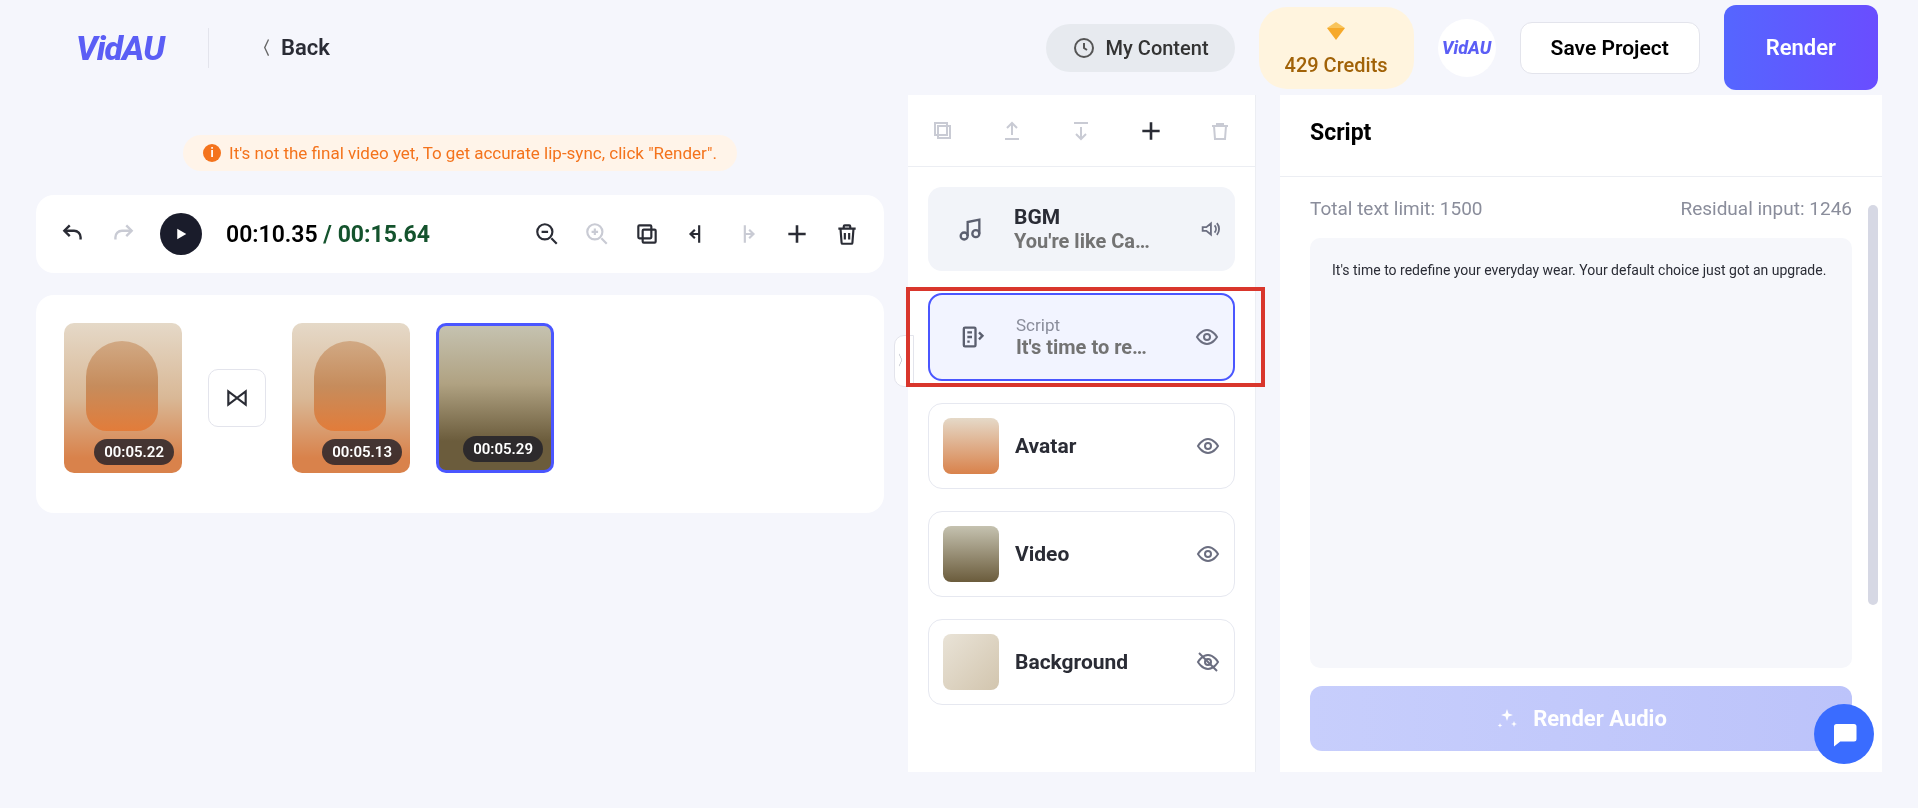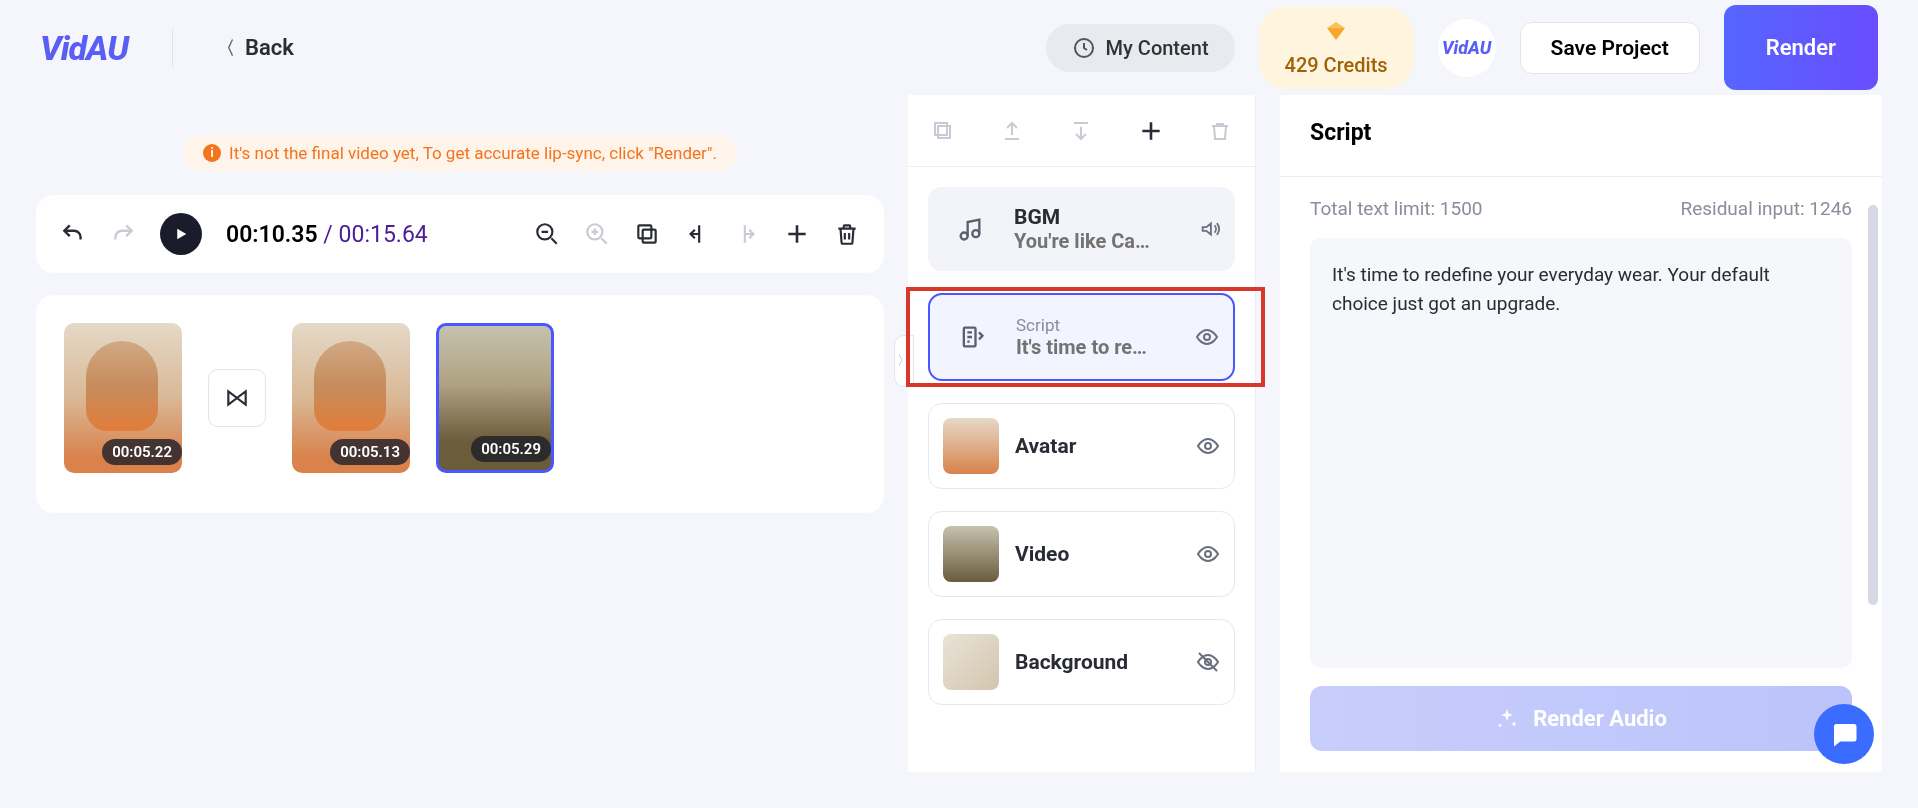--- a/index.html
+++ b/index.html
@@ -1,19 +1,19 @@
 <!DOCTYPE html>
 <html><head>
 <meta charset="utf-8">
 <style>
 * { margin:0; padding:0; box-sizing:border-box; font-family:-apple-system,BlinkMacSystemFont,"Segoe UI",Roboto,Helvetica,Arial,sans-serif; }
 body { background:#f5f6fc; width:1918px; height:808px; overflow:hidden; position:relative; }
 
 
-.hdr { height:95px; display:flex; align-items:center; padding:0 40px; gap:24px; }
+.hdr { height:95px; display:flex; align-items:center; padding:0 40px; gap:24px;margin-left:36px; }
 .logo { font-size:34px; font-weight:800; font-style:italic; color:#5b5ef5; letter-spacing:-1px; }
 .divider { width:1px; height:40px; background:#e3e4ec; margin:0 20px; }
 .back { display:flex; align-items:center; gap:10px; cursor:pointer; font-size:22px; font-weight:600; color:#2a2c35; }
 .chev { font-size:18px; color:#666; }
 .spacer { flex:1; }
 .pill { display:flex; align-items:center; gap:10px; padding:12px 26px; border-radius:28px; font-size:20px; font-weight:500; cursor:pointer; }
 .pill.gray { background:#e7eaef; color:#333; }
 .pill.cream { background:#fff4de; color:#a16207;flex-direction:column; }
 .btn { padding:13px 30px; border-radius:12px; font-size:21px; font-weight:600; background:#fff; border:1px solid #e3e4ec; cursor:pointer; }
 .btn.primary { background:linear-gradient(90deg,#5566ff,#6a4dff); color:#fff; border:none; padding:30px 42px; font-size:22px; }
@@ -34,28 +34,28 @@
 .cap { position:absolute; bottom:12px; left:6px; right:6px; background:rgba(40,45,90,.85); color:#fff; font-size:9px; padding:4px 6px; border-radius:4px; text-align:center; }
 .handle { position:absolute; width:9px; height:9px; border-radius:50%; background:#fff; border:1px solid #3a4dff; }
 .warn { margin-top:30px; background:#fff4e9; color:#f4731c; padding:8px 20px; border-radius:18px; font-size:17px; display:flex; align-items:center; gap:8px; }
 .warn .ic { width:18px; height:18px; border-radius:50%; background:#f4731c; color:#fff; display:inline-flex; align-items:center; justify-content:center; font-size:12px; font-weight:700; }
 
 .toolbar { width:100%; max-width:910px; background:#fff; border-radius:18px; margin-top:24px; padding:18px 24px; display:flex; align-items:center; gap:24px; }
 .ticon { width:26px; height:26px; color:#2a2c35; display:flex; align-items:center; justify-content:center; cursor:pointer; }
 .ticon.disabled { color:#c9cbd4; }
 .play { width:42px; height:42px; border-radius:50%; background:#1a1c2b; color:#fff; display:flex; align-items:center; justify-content:center; font-size:16px; }
 .time { font-size:23px; font-weight:600; }
-.time .dur { color:#4c1d95; font-weight:400; }
+.time .dur { color:#14532d; font-weight:700; }
 .sep { flex:1; }
 
 .clips { width:100%; max-width:910px; background:#fff; border-radius:18px; margin-top:22px; padding:28px 28px 40px 28px; display:flex; gap:26px; }
 .clip { width:118px; height:150px; border-radius:10px; position:relative; overflow:hidden; cursor:pointer; }
 .clip.woman { background:linear-gradient(180deg,#e5d9c8 0%,#d9b896 50%,#d9824b 90%); }
 .clip.field { background:linear-gradient(180deg,#c5c2b0 0%,#b0a282 40%,#6b5c3c 80%); border:3px solid #4a56ff; }
-.clip .badge { position:absolute; bottom:8px; right:0; background:rgba(30,30,40,.8); color:#fff; font-size:15px; font-weight:600; padding:4px 10px; border-radius:14px; }
+.clip .badge { position:absolute; bottom:8px; right:8px; background:rgba(30,30,40,.8); color:#fff; font-size:15px; font-weight:600; padding:4px 10px; border-radius:14px; }
 .trans { width:58px; height:58px; border-radius:10px; background:#fff; border:1px solid #e3e4ec; display:flex; align-items:center; justify-content:center; align-self:center; cursor:pointer; }
 .wh { position:absolute; top:18px; left:22px; width:72px; height:90px; border-radius:48px 48px 28px 28px; background:linear-gradient(180deg,#d1a984 0%,#c68c5c 50%,#e27c3a 100%); }
 
 
 .mid { width:348px; background:#fff; border-radius:0 0 0 0; border-right:1px solid #eceef3; position:relative; }
 .mid-top { height:72px; display:flex; align-items:center; justify-content:space-around; border-bottom:1px solid #eceef3; }
 .mid-top .mi { width:28px; height:28px; color:#c9cbd4; display:flex; align-items:center; justify-content:center; cursor:pointer; }
 .mid-top .mi.dark { color:#2a2c35; }
 .layers { padding:20px; display:flex; flex-direction:column; gap:22px; }
 .layer { display:flex; align-items:center; gap:16px; padding:14px 14px; border-radius:14px; background:#fff; border:1px solid #e6e8f0; cursor:pointer; position:relative; }
@@ -67,21 +67,21 @@
 .layer .val { font-size:20px; font-weight:700; color:#737373; white-space:nowrap; overflow:hidden; text-overflow:ellipsis; }
 .layer .lbl.big { font-size:21px; font-weight:700; color:#2a2c35; }
 .layer .eye { color:#6b6e80; }
 .highlight { position:absolute; pointer-events:none; border:4px solid #d9362c; z-index:5; }
 .collapse { position:absolute; left:-14px; top:240px; width:20px; height:52px; background:#fff; border:1px solid #e3e4ec; border-radius:10px 0 0 10px; display:flex; align-items:center; justify-content:center; color:#aeb1be; font-size:14px; cursor:pointer; }
 
 
 .right { width:602px; background:#fff; display:flex; flex-direction:column; }
 .right h2 { font-size:23px; font-weight:700; padding:24px 30px 30px 30px; border-bottom:1px solid #eceef3; }
 .limits { display:flex; justify-content:space-between; padding:20px 30px 18px 30px; font-size:19px; color:#8a8d9b; }
-.script-box { margin:0 30px; background:#f6f7fb; border-radius:10px; padding:22px; font-size:19px; line-height:1.55; color:#2a2c35; flex:1; min-height:430px; }
+.script-box { margin:0 30px; background:#f6f7fb; border-radius:10px; padding:22px; font-size:14px; line-height:1.55; color:#2a2c35; flex:1; min-height:430px; }
 .render-audio { margin:18px 30px 24px 30px; background:linear-gradient(90deg,#c7cefc,#bcc3fa); color:#fff; font-size:22px; font-weight:700; padding:20px; border-radius:12px; display:flex; align-items:center; justify-content:center; gap:14px; cursor:pointer; }
 
 
 .scrollbar { position:absolute; right:4px; top:110px; width:10px; height:400px; background:#d6d8e4; border-radius:5px; }
 
 
 .chat { position:absolute; right:44px; bottom:44px; width:60px; height:60px; border-radius:50%; background:#3a6cff; display:flex; align-items:center; justify-content:center; cursor:pointer; }
 
 svg { display:block; }
 .icon-sm { width:24px; height:24px; }

